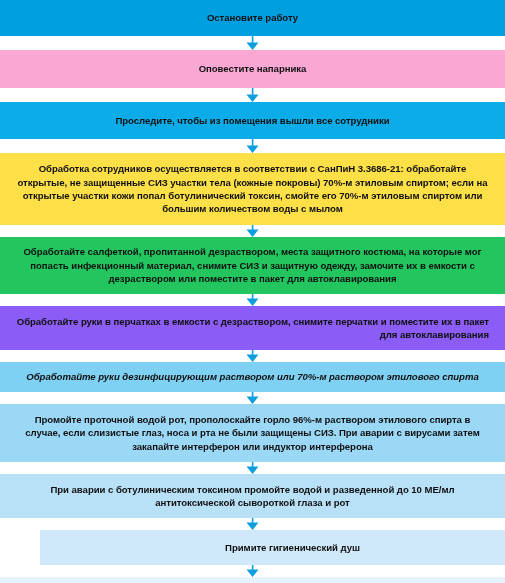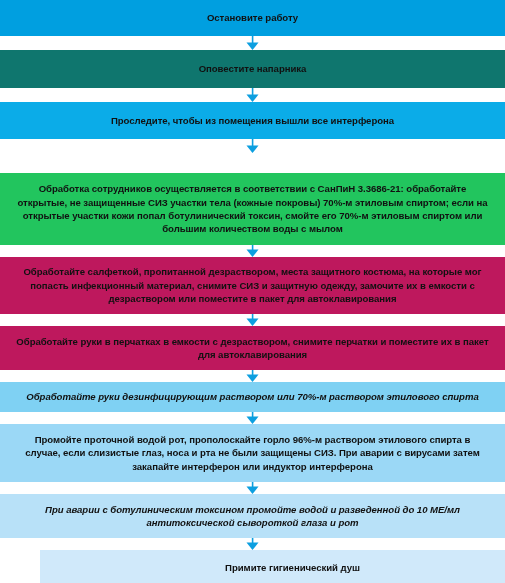--- a/index.html
+++ b/index.html
@@ -58,57 +58,57 @@
 <div id="flowchart">
     <div class="step" style="background: rgb(0, 159, 224); height: 36px; flex: 0 0 36px;">
       <span class="step-text">Остановите работу</span>
     </div>
     <div class="connector" style="height: 14px; flex: 0 0 14px;">
       <svg class="arrow" width="13" height="14" viewBox="0 0 13 14">
         <rect x="5.8" y="0" width="1.6" height="7" fill="#0C9FE0"></rect>
         <polygon points="0.5,6.5 12.5,6.5 6.5,14" fill="#0C9FE0"></polygon>
       </svg>
     </div>
-    <div class="step" style="background: #0f766e; height: 38px; flex: 0 0 38px;">
+    <div class="step" style="background: #f9a8d4; height: 38px; flex: 0 0 38px;">
       <span class="step-text">Оповестите напарника</span>
     </div>
     <div class="connector" style="height: 14px; flex: 0 0 14px;">
       <svg class="arrow" width="13" height="14" viewBox="0 0 13 14">
         <rect x="5.8" y="0" width="1.6" height="7" fill="#0C9FE0"></rect>
         <polygon points="0.5,6.5 12.5,6.5 6.5,14" fill="#0C9FE0"></polygon>
       </svg>
     </div>
     <div class="step" style="background: rgb(11, 172, 232); height: 37px; flex: 0 0 37px;">
-      <span class="step-text">Проследите, чтобы из помещения вышли все интерферона</span>
+      <span class="step-text">Проследите, чтобы из помещения вышли все сотрудники</span>
     </div>
     <div class="connector" style="height: 14px; flex: 0 0 14px;">
       <svg class="arrow" width="13" height="14" viewBox="0 0 13 14">
         <rect x="5.8" y="0" width="1.6" height="7" fill="#0C9FE0"></rect>
         <polygon points="0.5,6.5 12.5,6.5 6.5,14" fill="#0C9FE0"></polygon>
       </svg>
     </div>
-    <div class="step" style="background: #22c55e; height: 72px; flex: 0 0 72px; margin-top: 20px;">
+    <div class="step" style="background: #fde047; height: 72px; flex: 0 0 72px;">
       <span class="step-text">Обработка сотрудников осуществляется в соответствии с СанПиН 3.3686-21: обработайте открытые, не защищенные СИЗ участки тела (кожные покровы) 70%-м этиловым спиртом; если на открытые участки кожи попал ботулинический токсин, смойте его 70%-м этиловым спиртом или большим количеством воды с мылом</span>
     </div>
     <div class="connector" style="height: 12px; flex: 0 0 12px;">
       <svg class="arrow" width="13" height="12" viewBox="0 0 13 12">
         <rect x="5.8" y="0" width="1.6" height="5" fill="#0C9FE0"></rect>
         <polygon points="0.5,4.5 12.5,4.5 6.5,12" fill="#0C9FE0"></polygon>
       </svg>
     </div>
-    <div class="step" style="background: #be185d; height: 57px; flex: 0 0 57px;">
+    <div class="step" style="background: #22c55e; height: 57px; flex: 0 0 57px;">
       <span class="step-text">Обработайте салфеткой, пропитанной дезраствором, места защитного костюма, на которые мог попасть инфекционный материал, снимите СИЗ и защитную одежду, замочите их в емкости с дезраствором или поместите в пакет для автоклавирования</span>
     </div>
     <div class="connector" style="height: 12px; flex: 0 0 12px;">
       <svg class="arrow" width="13" height="12" viewBox="0 0 13 12">
         <rect x="5.8" y="0" width="1.6" height="5" fill="#0C9FE0"></rect>
         <polygon points="0.5,4.5 12.5,4.5 6.5,12" fill="#0C9FE0"></polygon>
       </svg>
     </div>
-    <div class="step" style="background: #be185d; height: 44px; flex: 0 0 44px;">
+    <div class="step" style="background: #8b5cf6; height: 44px; flex: 0 0 44px; text-align: right;">
       <span class="step-text">Обработайте руки в перчатках в емкости с дезраствором, снимите перчатки и поместите их в пакет для автоклавирования</span>
     </div>
     <div class="connector" style="height: 12px; flex: 0 0 12px;">
       <svg class="arrow" width="13" height="12" viewBox="0 0 13 12">
         <rect x="5.8" y="0" width="1.6" height="5" fill="#0C9FE0"></rect>
         <polygon points="0.5,4.5 12.5,4.5 6.5,12" fill="#0C9FE0"></polygon>
       </svg>
     </div>
     <div class="step" style="background: rgb(127, 209, 243); height: 30px; flex: 0 0 30px; font-style: italic;">
       <span class="step-text">Обработайте руки дезинфицирующим раствором или 70%-м раствором этилового спирта</span>
@@ -121,21 +121,21 @@
     </div>
     <div class="step" style="background: rgb(155, 216, 246); height: 58px; flex: 0 0 58px;">
       <span class="step-text">Промойте проточной водой рот, прополоскайте горло 96%-м раствором этилового спирта в случае, если слизистые глаз, носа и рта не были защищены СИЗ. При аварии с вирусами затем закапайте интерферон или индуктор интерферона</span>
     </div>
     <div class="connector" style="height: 12px; flex: 0 0 12px;">
       <svg class="arrow" width="13" height="12" viewBox="0 0 13 12">
         <rect x="5.8" y="0" width="1.6" height="5" fill="#0C9FE0"></rect>
         <polygon points="0.5,4.5 12.5,4.5 6.5,12" fill="#0C9FE0"></polygon>
       </svg>
     </div>
-    <div class="step" style="background: rgb(184, 225, 248); height: 44px; flex: 0 0 44px; font-style: italic;">
+    <div class="step" style="background: rgb(184, 225, 248); height: 44px; flex: 0 0 44px;">
       <span class="step-text">При аварии с ботулиническим токсином промойте водой и разведенной до 10 МЕ/мл антитоксической сывороткой глаза и рот</span>
     </div>
     <div class="connector" style="height: 12px; flex: 0 0 12px;">
       <svg class="arrow" width="13" height="12" viewBox="0 0 13 12">
         <rect x="5.8" y="0" width="1.6" height="5" fill="#0C9FE0"></rect>
         <polygon points="0.5,4.5 12.5,4.5 6.5,12" fill="#0C9FE0"></polygon>
       </svg>
     </div>
     <div class="step" style="background: rgb(208, 233, 250); height: 35px; flex: 0 0 35px; margin-left: 40px;">
       <span class="step-text">Примите гигиенический душ</span>

